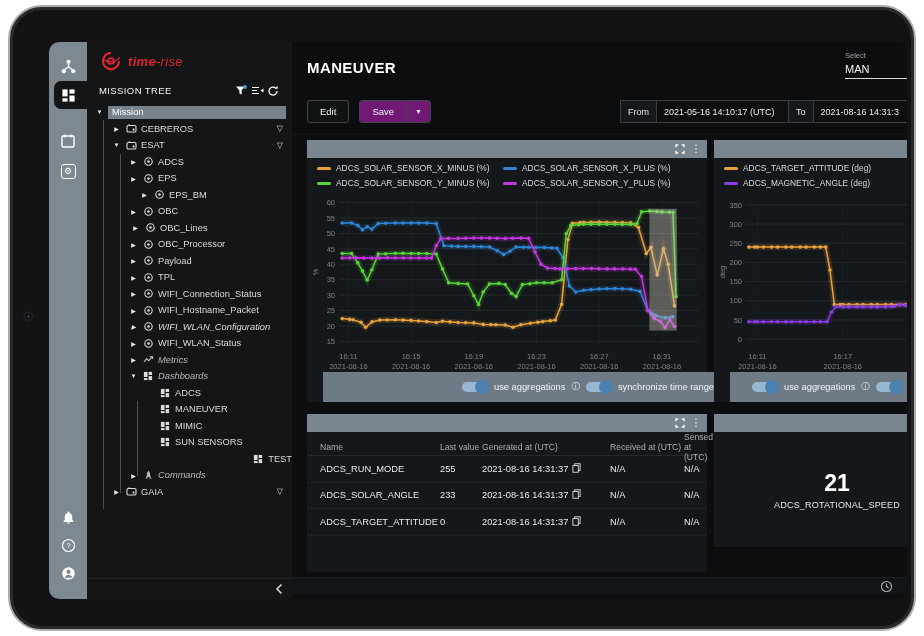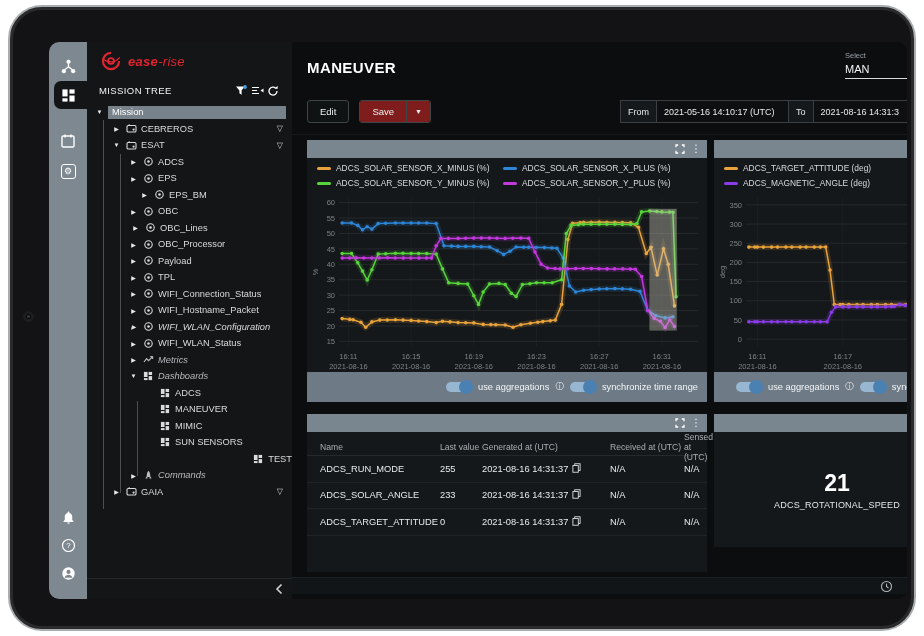--- a/index.html
+++ b/index.html
@@ -40,40 +40,40 @@
   
   .main{position:absolute;left:243px;top:0;width:690px;height:557px;background:#0b0d0e;}
   .page-title{position:absolute;left:15px;top:17px;color:#fff;font-size:15px;font-weight:bold;letter-spacing:.4px;}
   .selector{position:absolute;left:553px;top:9px;width:110px;}
   .sel-hint{color:#9aa0a5;font-size:7.5px;}
   .sel-value{color:#f2f3f4;font-size:11px;margin-top:3px;padding-bottom:3px;border-bottom:1px solid #d8dadc;width:100px;}
   .btn{background:#101314;border:1px solid #3f4447;border-radius:3px;color:#eceff1;font-size:9.5px;
     height:23px;display:inline-flex;align-items:center;padding:0 12px;font-family:inherit;}
   .toolbar{position:absolute;left:15px;top:58px;display:flex;gap:10px;}
   .save-seg{display:inline-flex;border:1px solid #3f4447;border-radius:3px;overflow:hidden;height:23px;}
-  .save-seg .part{background:#7f1d1d;color:#eceff1;font-size:9.5px;display:flex;align-items:center;padding:0 12px;}
+  .save-seg .part{background:#701a75;color:#eceff1;font-size:9.5px;display:flex;align-items:center;padding:0 12px;}
   .save-seg .caret{border-left:1px solid #3f4447;padding:0 8px;font-size:7px;}
   .range{position:absolute;left:328px;top:58px;display:flex;height:23px;}
   .rcell{border:1px solid #3a3f43;display:flex;align-items:center;font-size:9px;color:#e8eaec;padding:0 7px;}
   .rlabel{background:#16191c;border-right:none;}
   .rinput{background:#0d0f11;width:132px;border-right:none;}
   .rinput.last{width:140px;border-right:1px solid #3a3f43;}
   .main-div{position:absolute;left:0;top:92px;width:690px;border-top:1px solid #17191b;}
   
   .card{position:absolute;background:#15181a;}
   .card-head{height:18px;background:#79858f;display:flex;align-items:center;justify-content:flex-end;gap:6px;padding:0 6px;}
   .kebab{color:#fff;font-size:10px;line-height:1;}
   .legend{padding:5px 10px 2px 10px;display:grid;row-gap:5px;}
   .legend.two{grid-template-columns:186px 1fr;}
   .legend.one{grid-template-columns:1fr;}
   .litem{display:flex;align-items:center;gap:5px;color:#d8dadc;font-size:8.4px;white-space:nowrap;}
   .swatch{width:14px;height:3px;border-radius:2px;flex:none;}
   .plot{display:block;margin:2px 4px 0 4px;}
   .plot text{font-family:"Liberation Sans",sans-serif;font-size:7.5px;fill:#7d8286;}
-  .card-foot{position:absolute;left:0;bottom:0;width:100%;height:21px;background:#6e7b86;
+  .card-foot{position:absolute;left:16px;bottom:0;width:100%;height:21px;background:#6e7b86;
     display:flex;align-items:center;gap:6px;padding:15px 9px;}
   .card-foot.rt{justify-content:flex-end;}
   .toggle{width:26px;height:10px;border-radius:5px;background:#96b6d2;position:relative;flex:none;}
   .toggle::after{content:"";position:absolute;right:-1px;top:-2px;width:14px;height:14px;border-radius:50%;background:#4b80b2;}
   .flabel{color:#f2f4f6;font-size:9.3px;white-space:nowrap;}
   .info{color:#f2f4f6;font-size:8.5px;}
   
   .tbl{width:100%;font-size:9.3px;color:#e8eaec;}
   .tbl-head,.tbl-row{display:grid;grid-template-columns:120px 42px 128px 74px 1fr;align-items:center;padding-left:13px;}
   .tbl-head{height:24px;color:#a9afb4;font-size:8.6px;border-bottom:1px solid #26292b;}
@@ -146,21 +146,21 @@
       </div>
     </aside>
 
     <nav class="tree">
       <div class="brand">
         <svg width="24" height="22" viewBox="0 0 24 24">
           <path d="M12 3.2a8.8 8.8 0 1 0 8.8 8.8" stroke="#e02430" stroke-width="2.4" fill="none"></path>
           <circle cx="12" cy="12" r="3.2" fill="none" stroke="#e02430" stroke-width="2"></circle>
           <path d="M2.5 9.5c5 4 13.5 5.5 19-1.5" stroke="#e02430" stroke-width="1.3" fill="none"></path>
         </svg>
-        <span class="brand-txt"><b>ease</b><span class="lite">-rise</span></span>
+        <span class="brand-txt"><b>time</b><span class="lite">-rise</span></span>
       </div>
       <div class="tree-head">
         <span class="tree-title">MISSION TREE</span>
         <span class="thico">
           <svg width="12" height="12" viewBox="0 0 12 12">
               <path d="M1 1.5h8.5L6.6 5.4v4.4L4.4 8.3V5.4z" fill="#fff"></path>
               <circle cx="10" cy="2" r="1.9" fill="#45a0e6"></circle>
             </svg>
         </span>
         <span class="thico">

